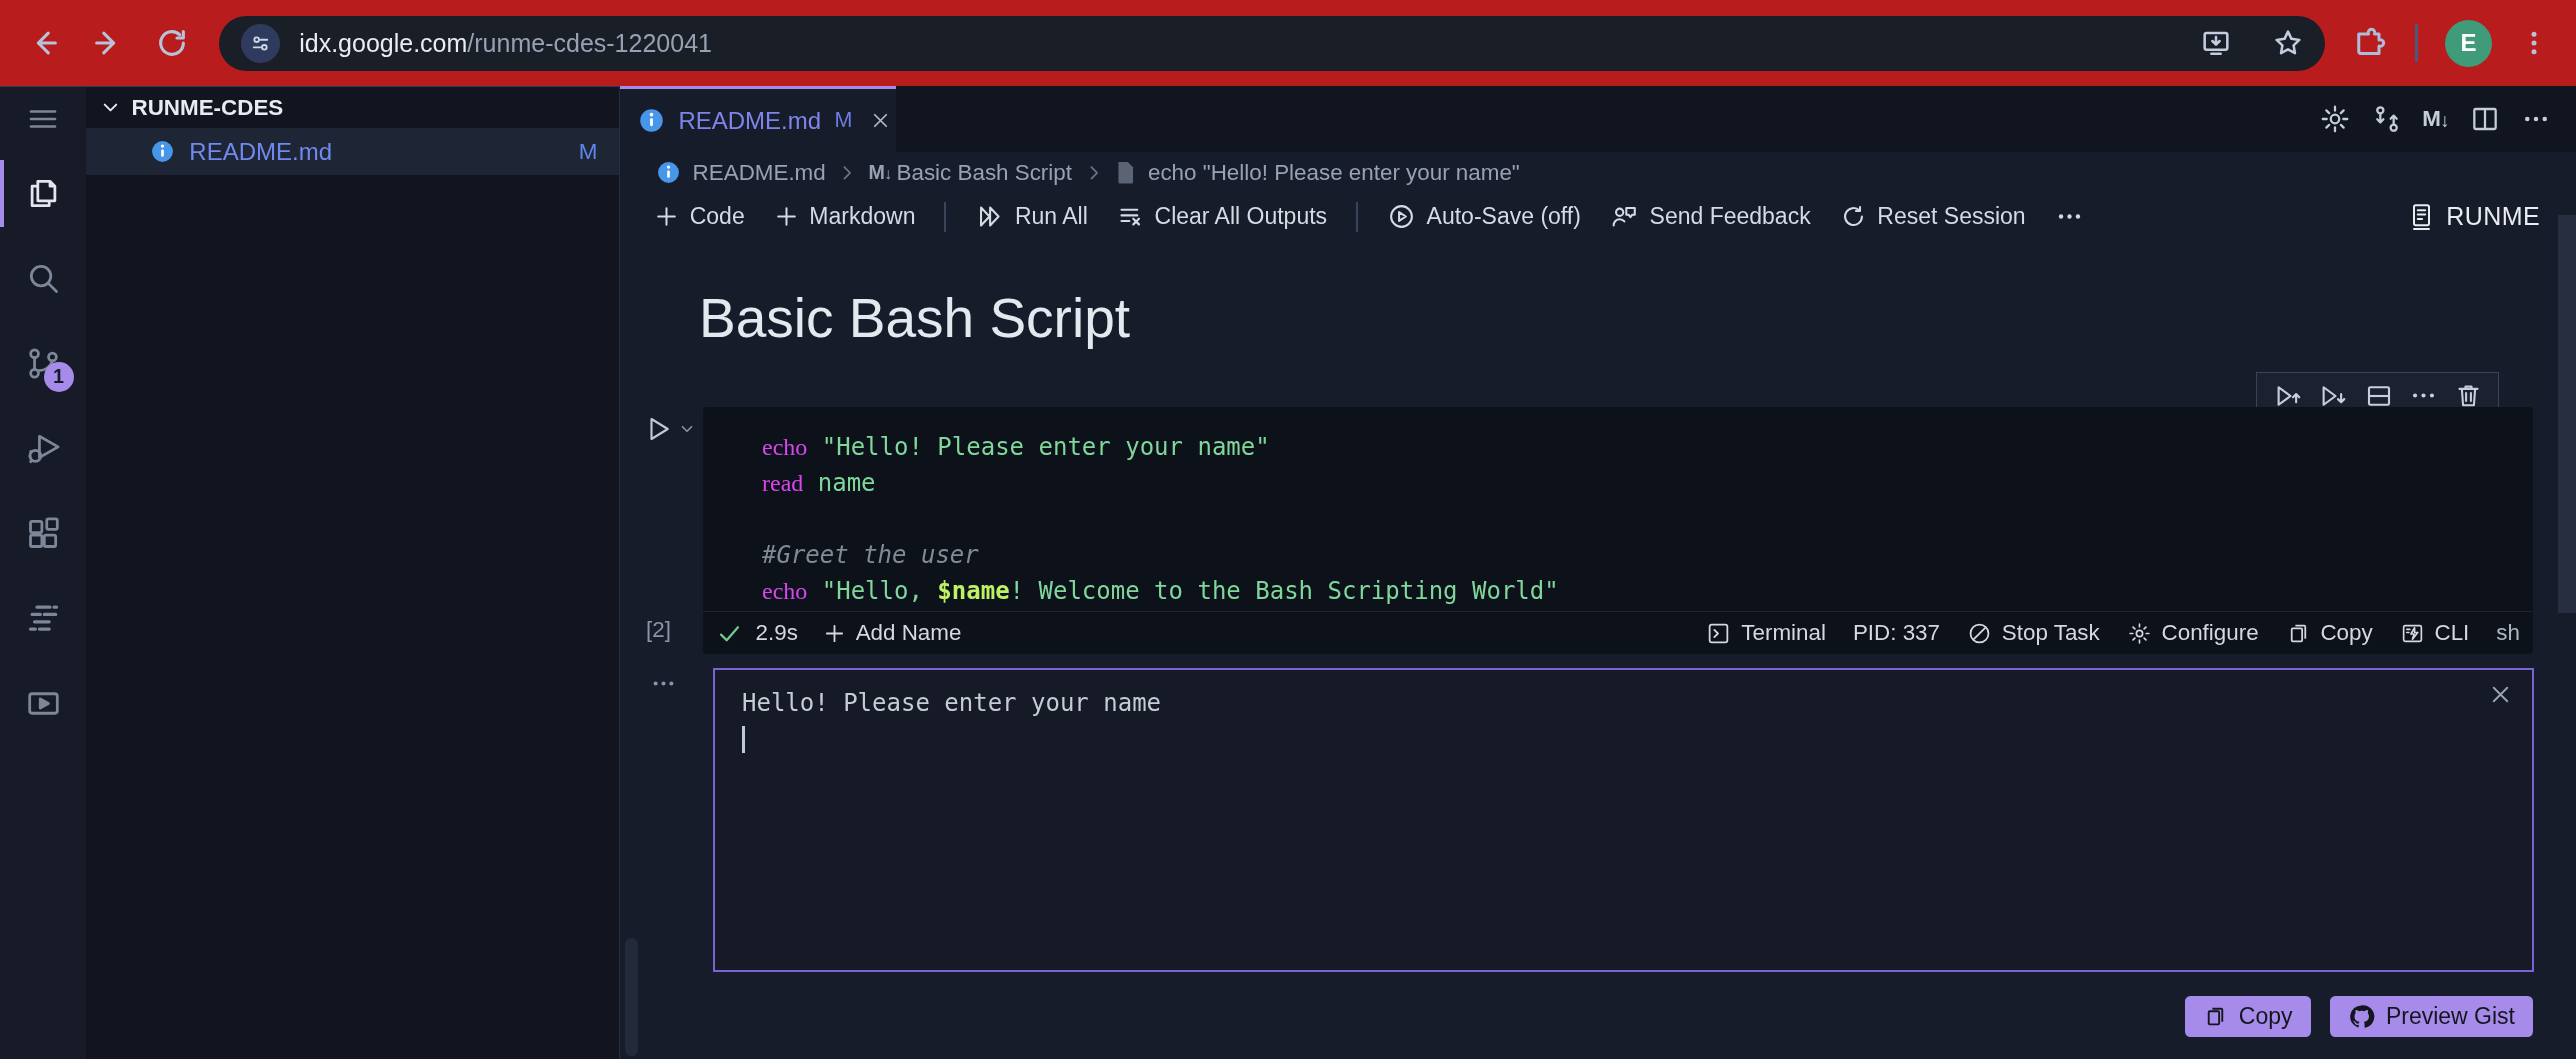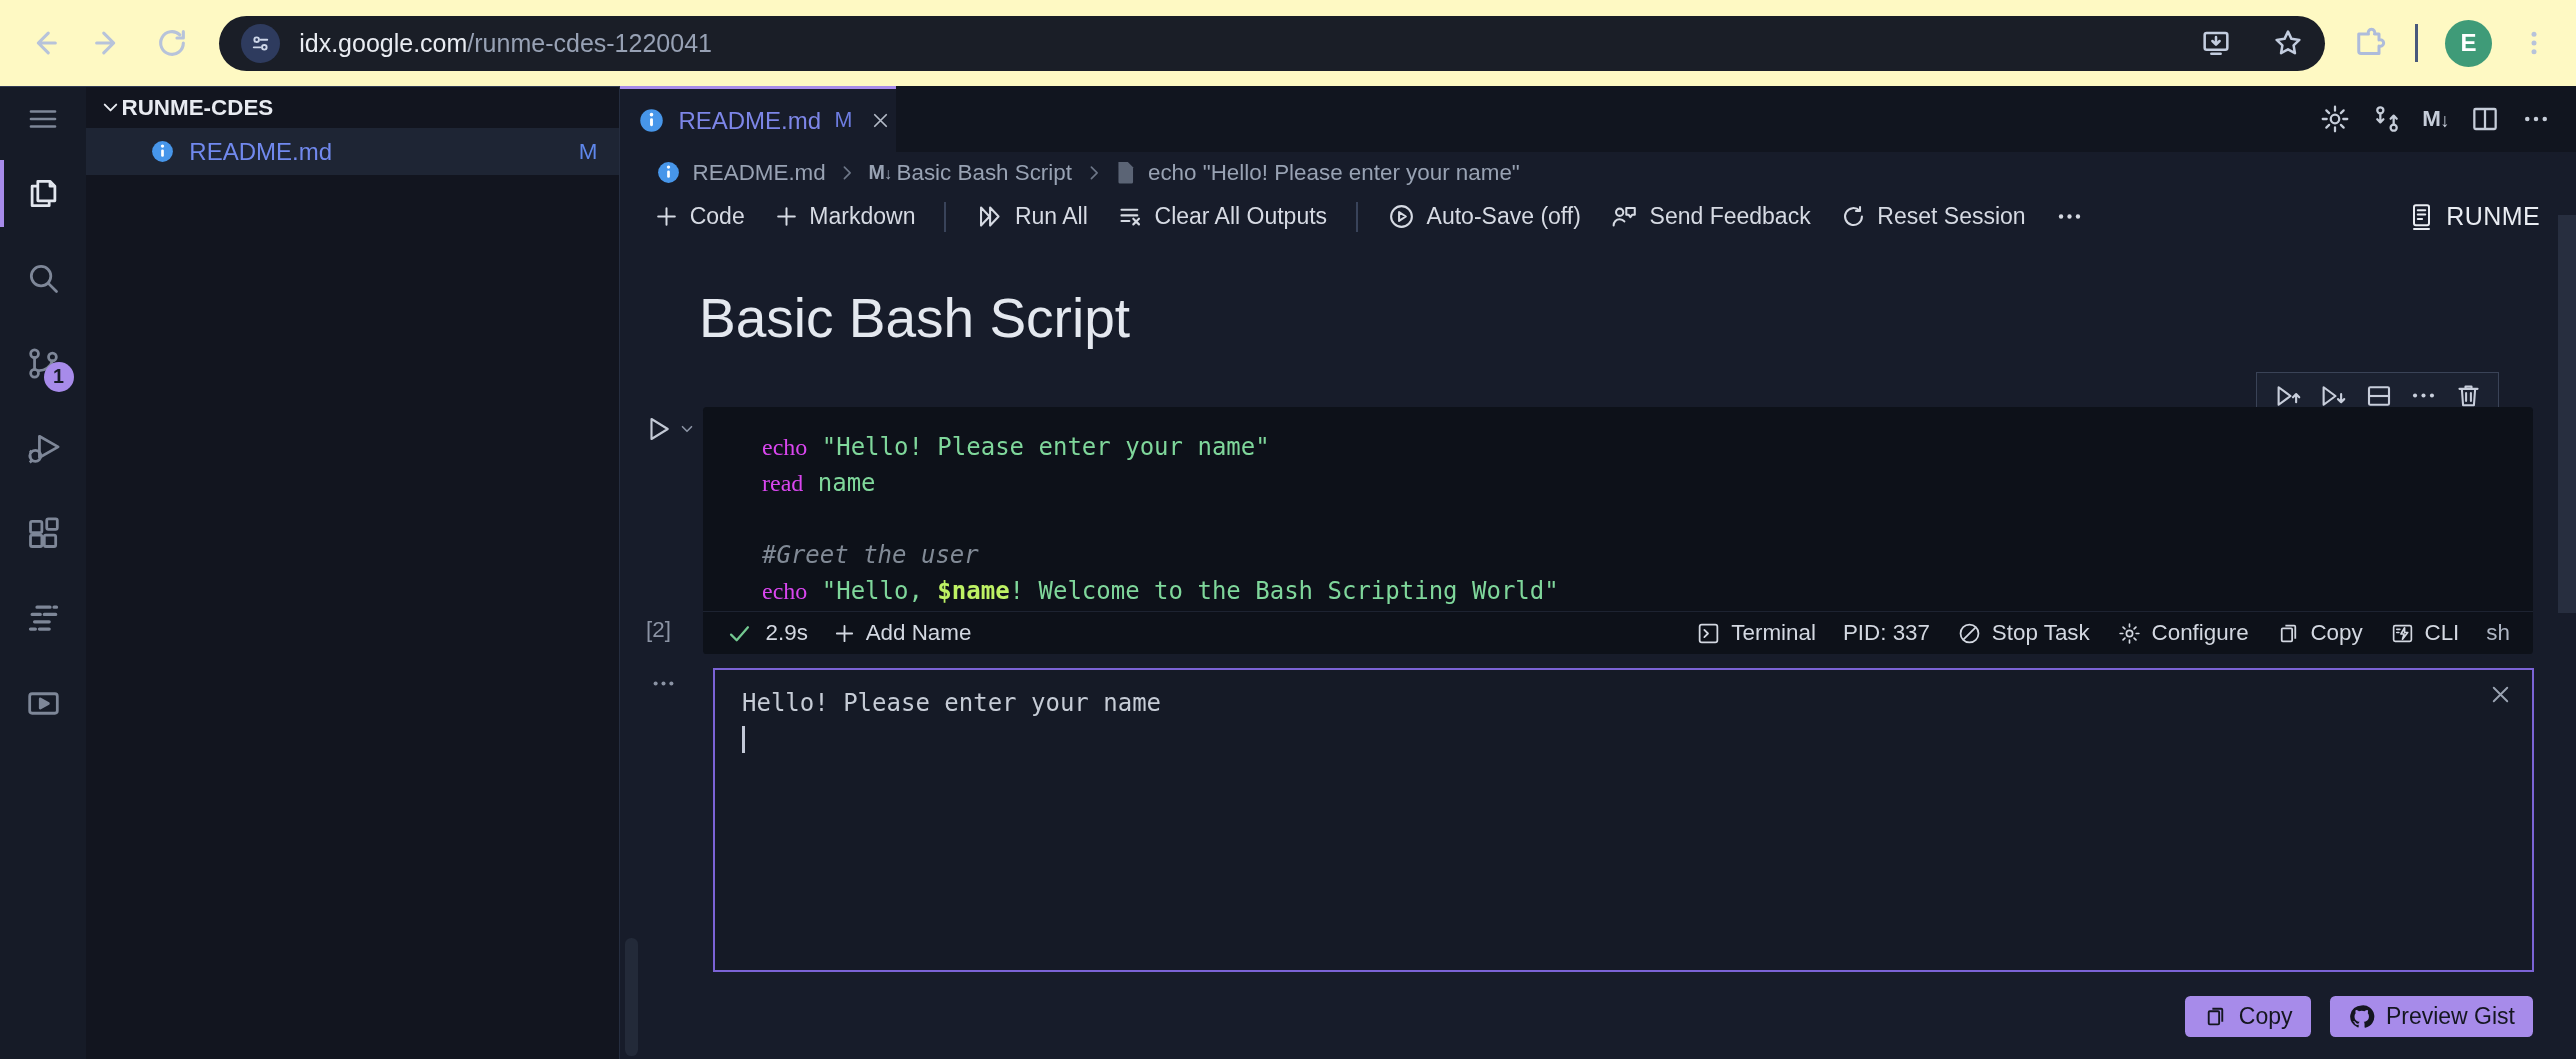--- a/index.html
+++ b/index.html
@@ -2,21 +2,21 @@
 <html style="font-size:14.3px"><head>
 <meta charset="utf-8">
 <style>
   * { margin:0; padding:0; box-sizing:border-box; }
   html,body { width:2576px; height:1060px; overflow:hidden; }
   body { font-family:"Liberation Sans", sans-serif; background:#171c2a; color:#d8dce4; }
   .screen { width:2576px; height:1060px; position:relative; }
   svg { display:block; }
 
   
-  .chrome { height:86px; background:#fef9c3; display:flex; align-items:center; padding:0 27px; }
+  .chrome { height:86px; background:#b91c1c; display:flex; align-items:center; padding:0 27px; }
   .nav-ic { color:#b7c3da; margin-right:30px; flex:none; }
   .pill { flex:1; height:55px; background:#1a1e27; border-radius:28px; display:flex; align-items:center; padding:0 21.5px; gap:19.7px; min-width:0; }
   .site-ic { width:39px; height:39px; border-radius:50%; background:#2e3b5e; display:flex; align-items:center; justify-content:center; color:#cdd6e8; flex:none; }
   .url { font-size:25px; white-space:nowrap; overflow:hidden; }
   .url .host { color:#e9ecf2; }
   .url .path { color:#97a1b4; }
   .pill-spacer { flex:1; }
   .pill-ic { color:#c3cddf; flex:none; margin-left:19.7px; }
   .chrome-right { display:flex; align-items:center; gap:27px; margin-left:27px; flex:none; }
   .chrome-div { width:2.7px; height:38px; background:#49597c; }
@@ -27,21 +27,21 @@
 
   .activitybar { width:86px; background:#161b27; border-top:1.8px solid #313b54; display:flex; flex-direction:column; align-items:center; flex:none; }
   .ab-item { width:86px; height:85px; display:flex; align-items:center; justify-content:center; color:#7e8798; position:relative; }
   .ab-item.first { height:64px; }
   .ab-item.active { color:#e2e6ee; }
   .ab-item.active::before { content:""; position:absolute; left:0; top:9px; bottom:9px; width:3.6px; background:#a78bea; }
   .ab-badge { position:absolute; right:12.5px; bottom:14.3px; min-width:30px; height:30px; border-radius:15px; background:#a78bea; color:#161b27; font-size:19.7px; font-weight:700; display:flex; align-items:center; justify-content:center; }
 
   .sidebar { width:534px; background:#12151f; border-top:1.8px solid #313b54; border-right:0.9px solid #252d3f; flex:none; }
   .sb-header { height:57px; display:flex; align-items:center; justify-content:space-between; padding:0 29px 0 27px; color:#c9cfda; font-size:21.5px; letter-spacing:0.9px; }
-  .sb-folder { height:41px; display:flex; align-items:center; gap:0; padding-left:12.5px; color:#e8ebf1; font-size:22.4px; font-weight:700; }
+  .sb-folder { height:41px; display:flex; align-items:center; gap:10px; padding-left:12.5px; color:#e8ebf1; font-size:22.4px; font-weight:700; }
   .sb-file { height:47px; background:#1e2534; display:flex; align-items:center; gap:14.3px; padding:0 21.5px 0 64px; }
   .sb-file .fname { color:#7189ee; font-size:24px; }
   .sb-file .fbadge { margin-left:auto; color:#5f87ea; font-size:22.4px; }
 
   .editor { flex:1; display:flex; flex-direction:column; background:#171c2a; position:relative; min-width:0; }
 
   .tabbar { height:66px; background:#11151f; display:flex; justify-content:space-between; align-items:stretch; flex:none; }
   .tab { width:276px; background:#171c2a; border-top:3.6px solid #a78bea; display:flex; align-items:center; gap:13.4px; padding:0 18px; }
   .tab .tlabel { color:#7d86e8; font-size:24px; }
   .tab .tmod { color:#6d7ce0; font-size:21.5px; }
@@ -66,21 +66,21 @@
   .hover-toolbar { position:absolute; top:132px; right:77px; width:243px; height:47px; background:#1b2130; border:1.8px solid #3a4357; display:flex; align-items:center; justify-content:space-evenly; color:#c8cedb; }
 
   .cell-wrap { position:relative; margin:57px 43px 0 83px; }
   .cell-code { background:#0d1119; border-radius:3.6px 3.6px 0 0; height:204px; padding:21.5px 0 0 59px; }
   .code-line { font-family:"DejaVu Sans Mono", monospace; font-size:24px; line-height:36px; white-space:pre; }
   .tk-kw { color:#d946ef;font-family:Liberation Serif, serif; }
   .tk-str { color:#7fd79b; }
   .tk-cm { color:#818a96;font-style:italic; }
   .tk-var { color:#bef264; font-weight:700; }
 
-  .cell-status { height:43px; background:#0d1119; border-top:0.9px solid #1d2331; border-radius:0 0 3.6px 3.6px; display:flex; align-items:center; gap:12.5px; padding:0 23px; font-size:22.4px; color:#d3d8e1; white-space:nowrap; }
+  .cell-status { height:43px; background:#0d1119; border-top:0.9px solid #1d2331; border-radius:0 0 3.6px 3.6px; display:flex; align-items:center; gap:12.5px; padding:0 13px; font-size:22.4px; color:#d3d8e1; white-space:nowrap; }
   .st-item { display:flex; align-items:center; gap:9.8px; }
   .st-right { margin-left:auto; display:flex; align-items:flex-end; gap:27px; }
   .st-lang { color:#aeb6c4; }
   .duration { color:#d3d8e1; }
 
   .gutter-run { position:absolute; left:-59px; top:7.2px; display:flex; align-items:flex-start; gap:3.6px; color:#c3c9d5; }
   .gutter-run .chev { color:#8b93a4; margin-top:6.3px; }
   .exec-count { position:absolute; left:-57px; bottom:10.7px; color:#8b93a4; font-size:22.4px; }
 
   .output-row { position:relative; margin:14.3px 42px 0 93px; }

